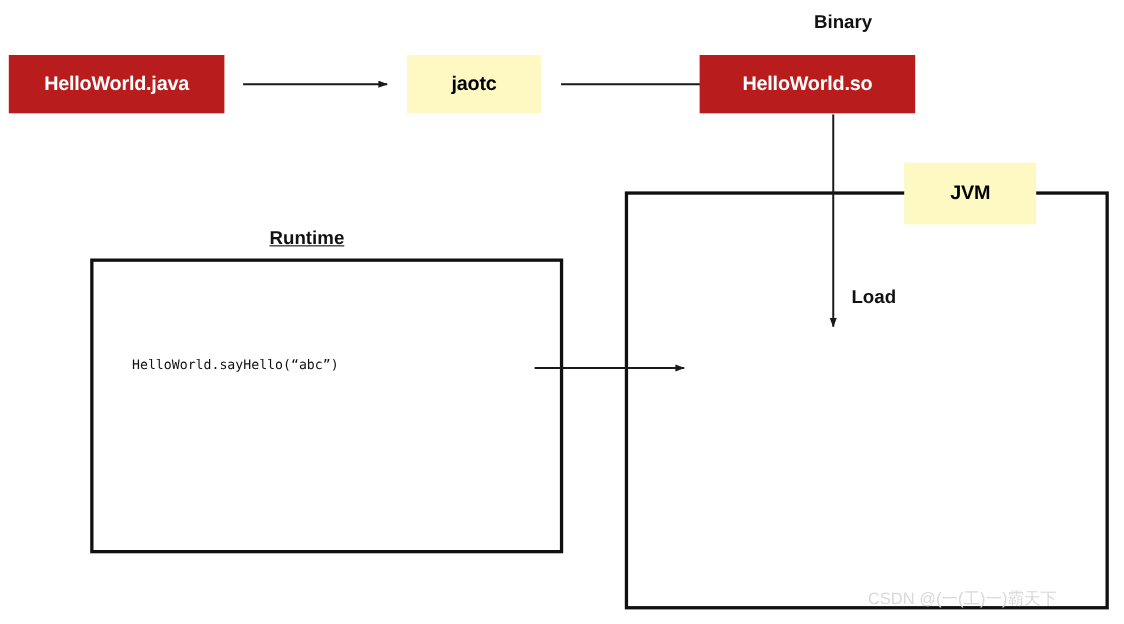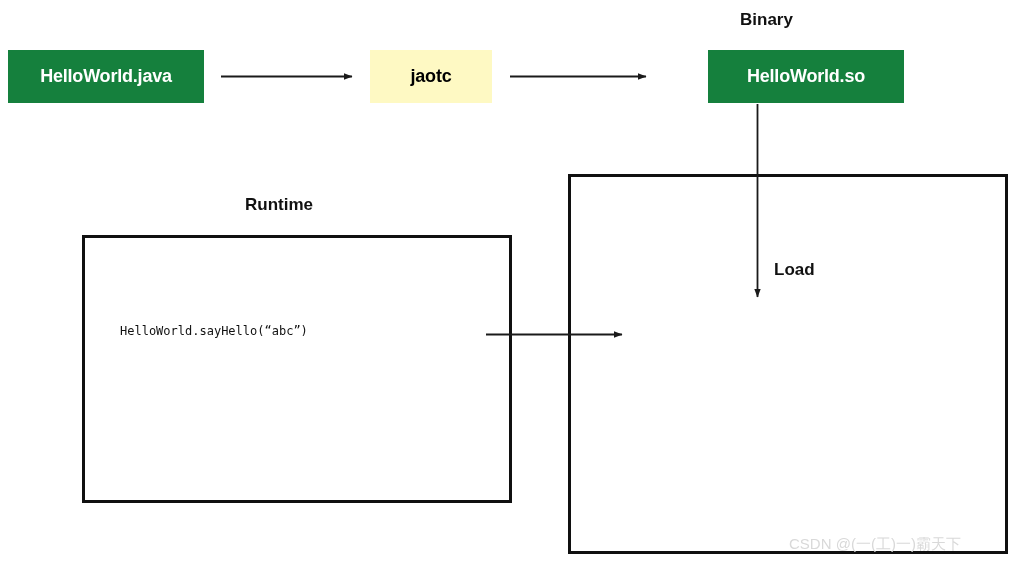--- a/index.html
+++ b/index.html
@@ -27,21 +27,21 @@
     position: absolute;
     box-sizing: border-box;
     display: flex;
     align-items: center;
     justify-content: center;
     text-align: center;
     line-height: 1.1;
     white-space: nowrap;
   }
   .node.black {
-    background: #15803d;
+    background: #b91c1c;
     color: #ffffff;
     font-weight: bold;
     font-size: 18px;
     letter-spacing: -0.2px;
   }
   .node.orange {
     background: #fef9c3;
     color: #000000;
     font-weight: bold;
     font-size: 18px;
@@ -127,35 +127,38 @@
       <line x1="757.5" y1="104" x2="757.5" y2="297" stroke="#1a1a1a" stroke-width="1.8" marker-end="url(#arrowhead)"></line>
     </g>
 
     <g>
       <line x1="486" y1="334.5" x2="622" y2="334.5" stroke="#1a1a1a" stroke-width="1.8" marker-end="url(#arrowhead)"></line>
     </g>
   </svg>
 
   <div class="label layer-text" style="left:740px; top:10px;">Binary</div>
 
-  <div class="label layer-text" style="left:245px; top:195px;">Runtime</div>
+  <div class="label layer-text" style="left:245px; top:207px;text-decoration:underline;">Runtime</div>
 
   <div class="label layer-text" style="left:774px; top:260px;">Load</div>
 
   <div class="code-label layer-text" style="left:120px; top:324px;">HelloWorld.sayHello(“abc”)</div>
 
   <div class="node black layer-node" style="left:8px; top:50px; width:196px; height:53px;">
     <span>HelloWorld.java</span>
   </div>
 
   <div class="node orange layer-node" style="left:370px; top:50px; width:122px; height:53px;">
     <span>jaotc</span>
   </div>
 
-  <div class="node black layer-node" style="left:708px; top:50px; width:196px; height:53px;">
+  <div class="node black layer-node" style="left:636px; top:50px; width:196px; height:53px;">
     <span>HelloWorld.so</span>
   </div>
 
+  <div class="node orange layer-node" style="left:822px; top:148px; width:120px; height:56px;">
+    <span>JVM</span>
+  </div>
 
 
   <div class="watermark layer-mark" style="left:789px; top:535px;">CSDN @(一(工)一)霸天下</div>
 
 </div>
 
 </body></html>

